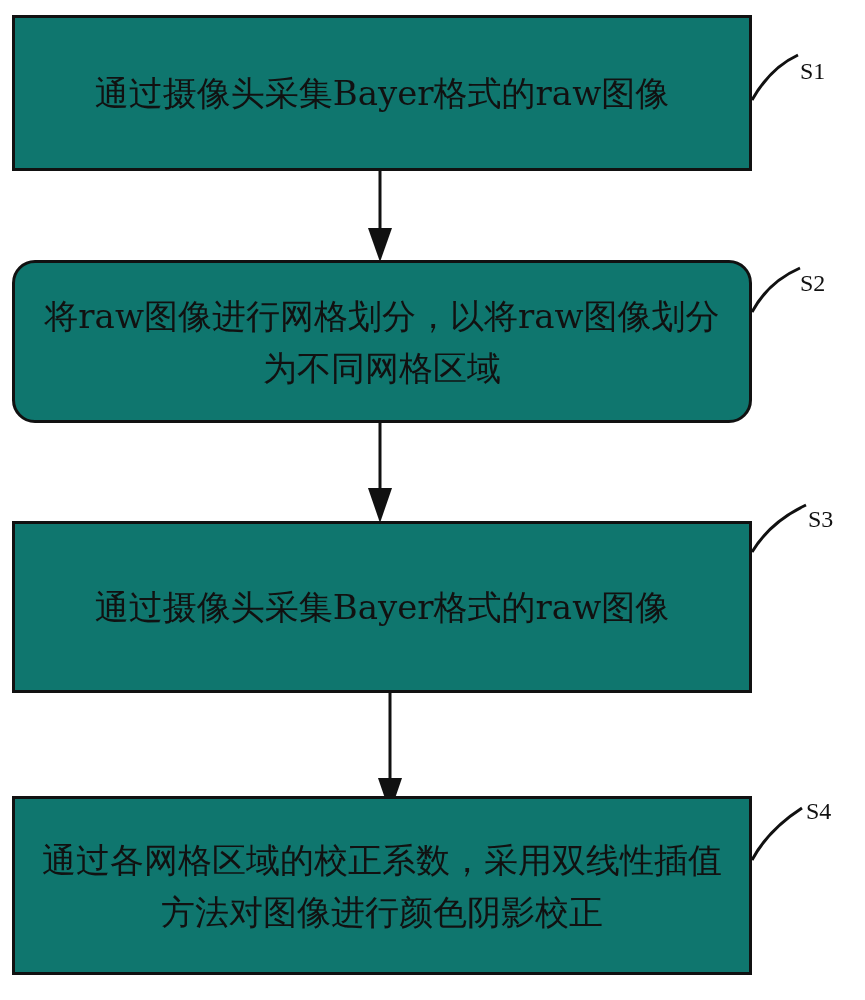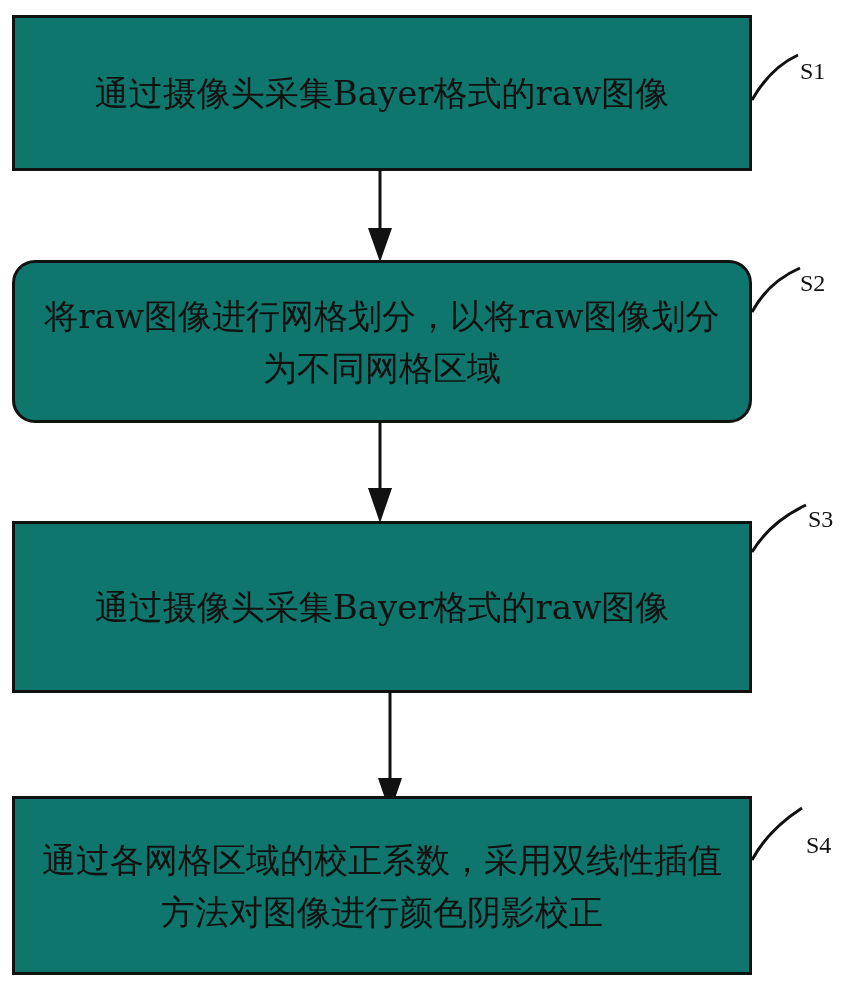--- a/index.html
+++ b/index.html
@@ -48,13 +48,13 @@
 <div class="label" style="left:800px; top:248px;">S2</div>
 
 <div class="box" style="top:521px; height:166px;">
   <div class="txt">通过摄像头采集Bayer格式的raw图像</div>
 </div>
 <div class="label" style="left:808px; top:484px;">S3</div>
 
 <div class="box" style="top:796px; height:173px;align-items:center;">
   <div class="txt">通过各网格区域的校正系数，采用双线性插值方法对图像进行颜色阴影校正</div>
 </div>
-<div class="label" style="left:806px; top:810px;text-align:right;">S4</div>
+<div class="label" style="left:806px; top:776px;text-align:right;">S4</div>
 
 </body></html>

